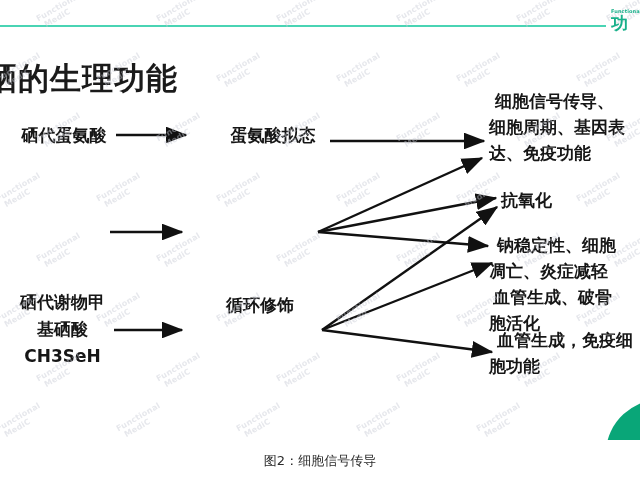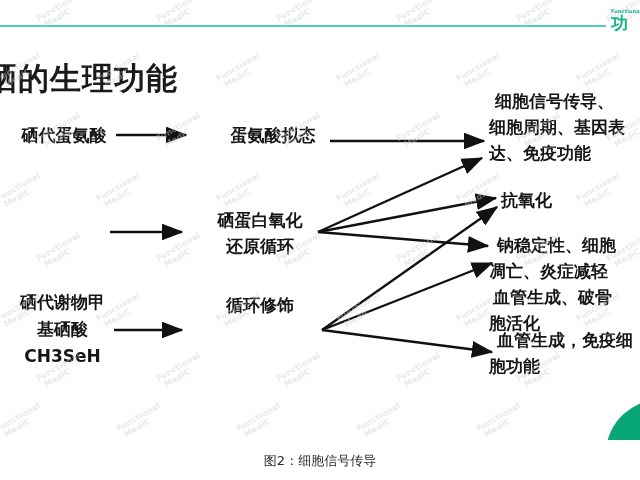--- a/index.html
+++ b/index.html
@@ -258,24 +258,20 @@
   <div class="node ctr fs17" id="node-methylselenol">
     <div>硒代谢物甲</div>
     <div>基硒酸</div>
     <div>CH3SeH</div>
   </div>
 
   <div class="node ctr fs17" id="node-methionine-mimic">
     <span>蛋氨酸拟态</span>
   </div>
 
-  <div class="node ctr fs17" id="node-selenoprotein">
-    <div>硒蛋白氧化</div>
-    <div>还原循环</div>
-  </div>
 
   <div class="node ctr fs17" id="node-thiol-redox">
     <div>循环修饰</div>
   </div>
 
   <div class="node lft fs17" id="node-cell-signaling">
     <div style="padding-left:6px">细胞信号传导、</div>
     <div>细胞周期、基因表</div>
     <div>达、免疫功能</div>
   </div>

